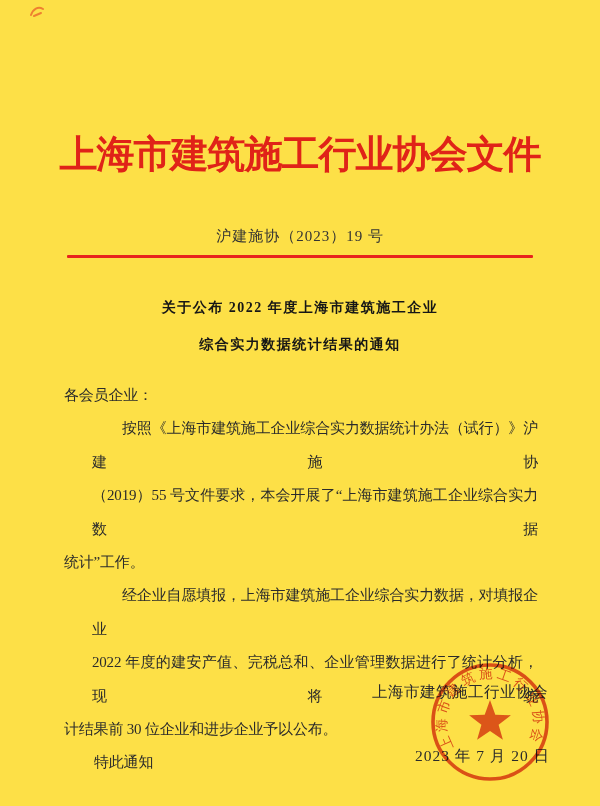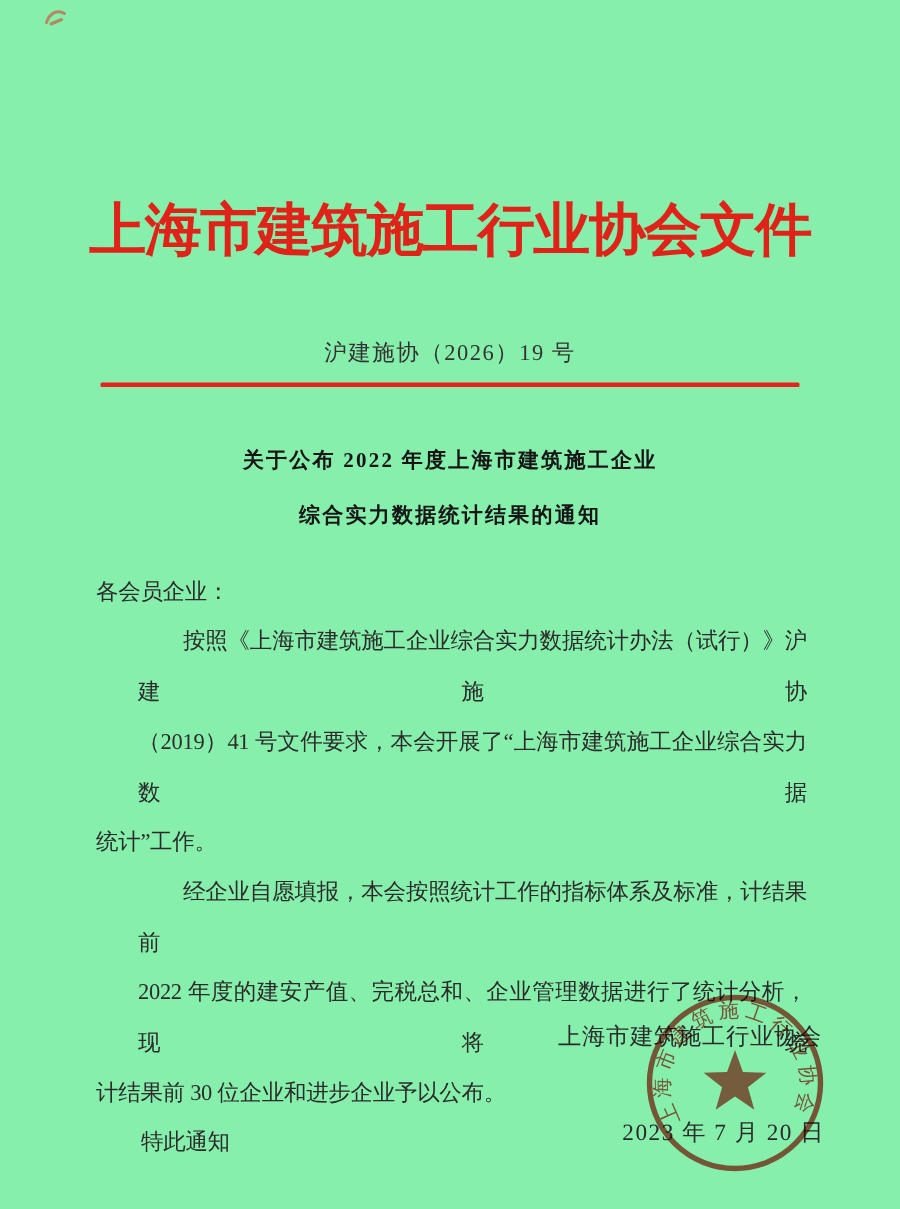--- a/index.html
+++ b/index.html
@@ -1,17 +1,17 @@
 <!DOCTYPE html>
 <html style="--header-red: #e02318; --rule-red: #e8231d; --ink: #282828;"><head>
 <meta charset="utf-8">
 <style>
   html,body{margin:0;padding:0;background:#ffffff;}
   .page{
-    position:relative;width:600px;height:806px;background:#86efac;overflow:hidden;
+    position:relative;width:600px;height:806px;background:#fde047;overflow:hidden;
     font-family:"Liberation Serif","DejaVu Serif",serif;color:var(--ink,#282828);
   }
   .header-title{
     position:absolute;top:132px;left:0;width:600px;text-align:center;
     font-size:38px;font-weight:bold;letter-spacing:-1px;line-height:44px;
     color:var(--header-red,#e02318);white-space:nowrap;
   }
   .doc-number{
     position:absolute;top:226px;left:0;width:600px;text-align:center;
     font-size:15px;line-height:20px;letter-spacing:1px;color:#333;
@@ -51,35 +51,35 @@
 <body>
 
 <div class="page">
 
   <svg class="corner-mark" viewBox="0 0 17 15">
     <path d="M2 11 C4 5, 9 2, 14 5 M5 12 L12 9" fill="none" stroke="#e0231a" stroke-width="2" stroke-linecap="round"></path>
   </svg>
 
   <div class="header-title">上海市建筑施工行业协会文件</div>
 
-  <div class="doc-number">沪建施协（2026）19 号</div>
+  <div class="doc-number">沪建施协（2023）19 号</div>
 
   <div class="red-rule"></div>
 
   <div class="doc-title">
     <div>关于公布 2022 年度上海市建筑施工企业</div>
     <div>综合实力数据统计结果的通知</div>
   </div>
 
   <div class="body-block">
       <div class="line">各会员企业：</div>
       <div class="line indent full">按照《上海市建筑施工企业综合实力数据统计办法（试行）》沪建施协</div>
-      <div class="line full">（2019）41 号文件要求，本会开展了“上海市建筑施工企业综合实力数据</div>
+      <div class="line full">（2019）55 号文件要求，本会开展了“上海市建筑施工企业综合实力数据</div>
       <div class="line">统计”工作。</div>
-      <div class="line indent full">经企业自愿填报，本会按照统计工作的指标体系及标准，计结果前</div>
+      <div class="line indent full">经企业自愿填报，上海市建筑施工企业综合实力数据，对填报企业</div>
       <div class="line full">2022 年度的建安产值、完税总和、企业管理数据进行了统计分析，现将统</div>
       <div class="line">计结果前 30 位企业和进步企业予以公布。</div>
       <div class="line indent">特此通知</div>
     </div>
 
   <div class="signature">上海市建筑施工行业协会</div>
   <div class="sign-date">2023 年 7 月 20 日</div>
 
   <svg class="seal" viewBox="0 0 122 122">
     <circle cx="61" cy="61" r="57" fill="none" stroke="#d5392b" stroke-width="3.6" opacity="0.92"></circle>

